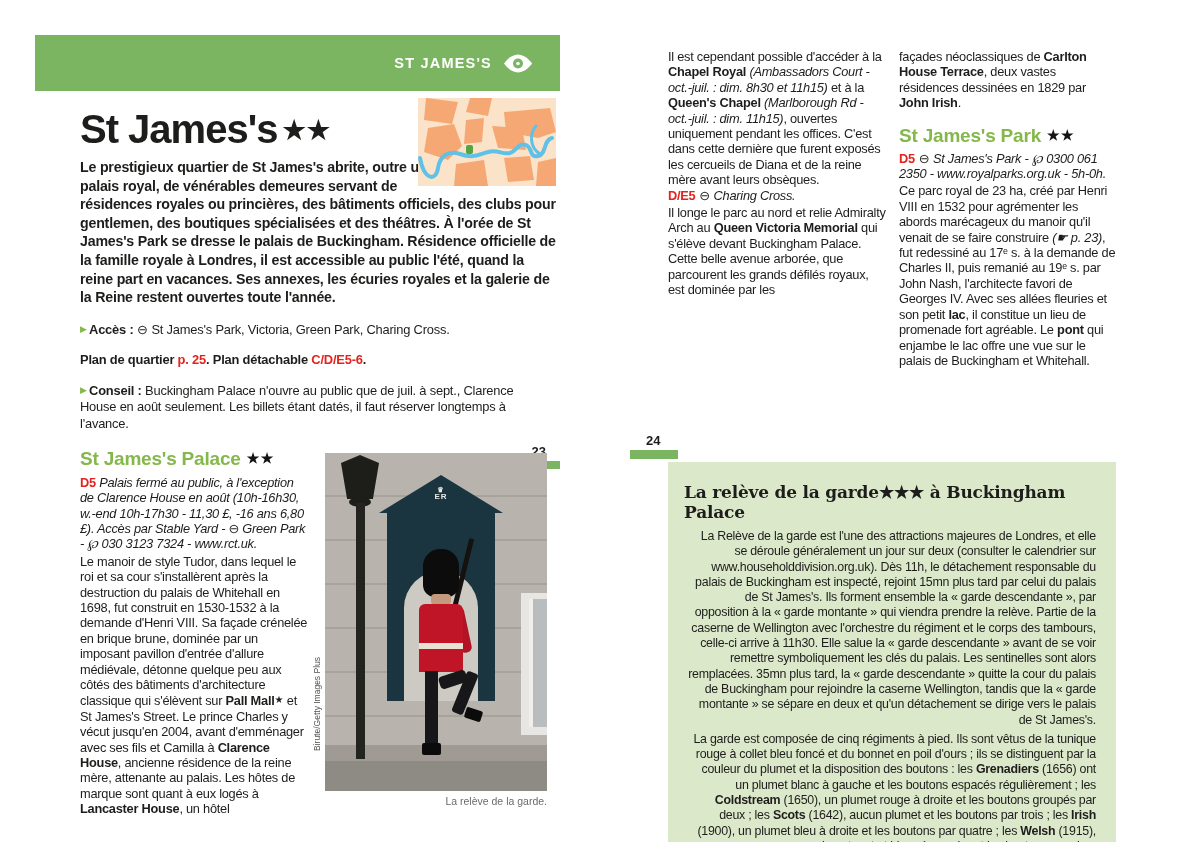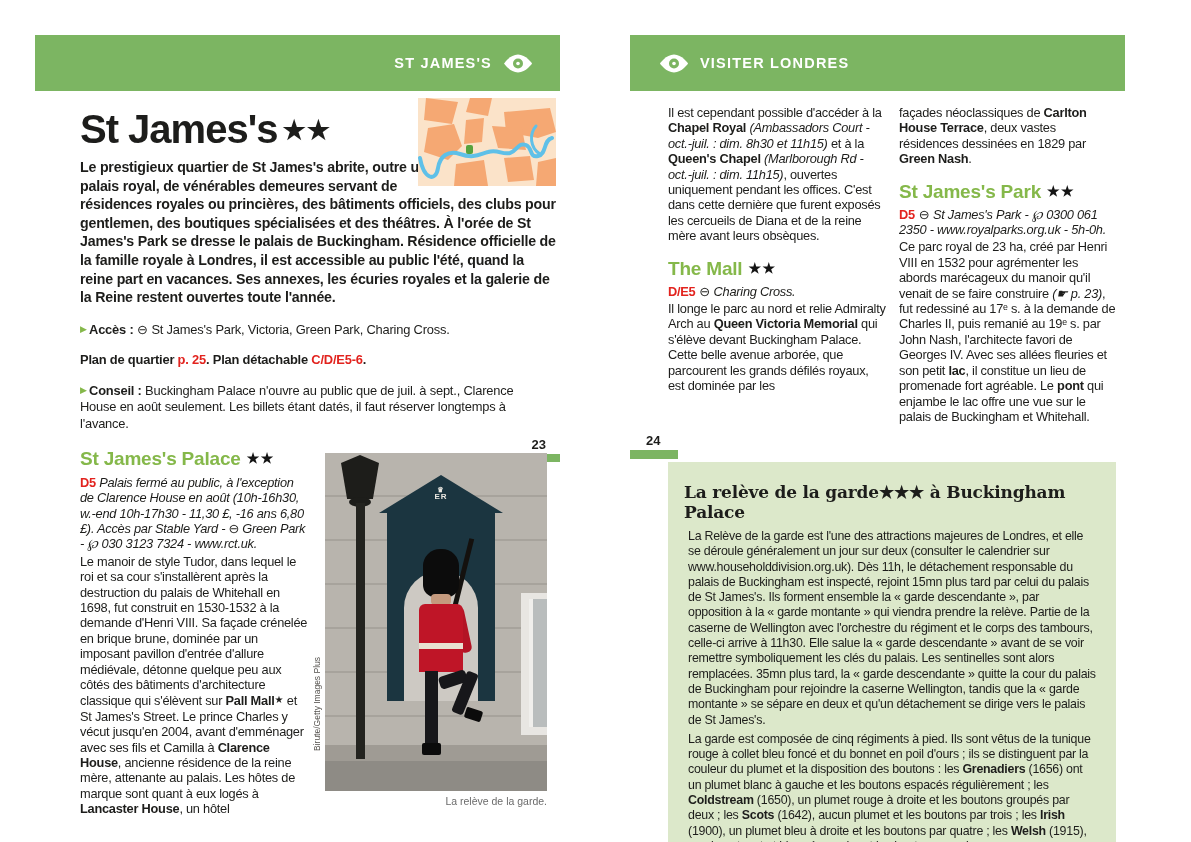--- a/index.html
+++ b/index.html
@@ -42,21 +42,21 @@
   .seg-b{font-weight:bold;}
   .seg-i{font-style:italic;}
   .seg-rb{color:var(--accent-red);font-weight:bold;}
   .seg-g{color:var(--heading-green);font-size:9px;vertical-align:2px;}
   .seg-mi{font-family:"DejaVu Sans",sans-serif;font-style:normal;}
   .seg-ph{font-style:italic;font-family:"DejaVu Serif",serif;}
   .seg-st{font-size:10px;vertical-align:2px;letter-spacing:0;}
 
   
   .photo-wrap{position:absolute;left:275px;top:398px;width:250px;}
-  .page-tab{position:absolute;right:0;top:4px;text-align:right;}
+  .page-tab{position:absolute;right:0;top:11px;text-align:right;}
   .tab-num{display:block;font-size:13px;font-weight:bold;padding-right:14px;}
   .tab-bar{display:block;width:40px;height:8px;background:var(--bar-green);margin-top:2px;margin-left:auto;}
   .photo{position:relative;width:222px;height:338px;margin:20px 0 0 15px;overflow:hidden;
          background:repeating-linear-gradient(180deg,var(--photo-wall) 0px,var(--photo-wall) 42px,#a7a39c 42px,#a7a39c 44px);}
   .curb{position:absolute;bottom:30px;left:0;right:0;height:16px;background:#9f9b94;}
   .pavement{position:absolute;bottom:0;left:0;right:0;height:30px;background:#8e8b85;}
   .lamp-head{position:absolute;left:16px;top:2px;width:38px;height:44px;background:#1d1d1a;
              clip-path:polygon(50% 0,100% 18%,84% 100%,16% 100%,0 18%);}
   .lamp-collar{position:absolute;left:24px;top:44px;width:22px;height:10px;background:#1d1d1a;border-radius:50%;}
   .lamp-pole{position:absolute;left:31px;top:50px;width:9px;height:256px;background:#23231f;}
@@ -91,21 +91,21 @@
   .cols{display:flex;gap:13px;padding-left:38px;margin-top:14px;}
   .col{width:218px;}
   .col .bodytext{margin-bottom:0;}
   .col .section-heading{margin:14px 0 4px;}
   .right-tab{left:0;right:auto;text-align:left;top:398px;position:absolute;}
   .right-tab .tab-num{padding-right:0;padding-left:16px;}
   .right-tab .tab-bar{margin-left:0;width:48px;height:9px;}
   .green-box{position:absolute;left:38px;top:427px;width:448px;min-height:350px;
              background:var(--box-bg);padding:12px 16px 14px;}
   .box-title{margin:8px 0 7px;font-family:"DejaVu Serif",serif;font-size:17px;font-weight:bold;letter-spacing:-0.2px;}
-  .box-p{margin:4px;font-size:12.4px;line-height:15.3px;letter-spacing:-0.25px;}
+  .box-p{margin:4px;font-size:12.4px;line-height:15.3px;letter-spacing:-0.25px;text-align:right;}
 </style>
 </head>
 <body>
 
 <div>
 
   <section class="page page-left">
     <header class="band band-right">
       <span class="band-label">ST JAMES'S</span>
       <svg class="eye" viewBox="0 0 32 21">
@@ -179,38 +179,29 @@
           <div class="boot"></div>
           <div class="boot2"></div>
         </div>
       </figure>
       <div class="credit">Birute/Getty Images Plus</div>
       <div class="caption">La relève de la garde.</div>
     </div>
   </section>
 
   <section class="page page-right">
-    <header class="band band-left">
-      <svg class="eye" viewBox="0 0 32 21">
-        <path d="M16 1.5 C24 1.5 30 10.5 30 10.5 C30 10.5 24 19.5 16 19.5 C8 19.5 2 10.5 2 10.5 C2 10.5 8 1.5 16 1.5 Z" fill="#ffffff"></path>
-        <circle cx="16" cy="10.5" r="5" fill="#7cb562"></circle>
-        <circle cx="16" cy="10.5" r="1.8" fill="#ffffff"></circle>
-      </svg>
-      <span class="band-label">VISITER LONDRES</span>
-    </header>
 
     <div class="cols">
       <div class="col">
         <p class="bodytext"><span>Il est cependant possible d'accéder à la </span><span class="seg-b">Chapel Royal</span><span> </span><span class="seg-i">(Ambassadors Court - oct.-juil. : dim. 8h30 et 11h15)</span><span> et à la </span><span class="seg-b">Queen's Chapel</span><span> </span><span class="seg-i">(Marlborough Rd - oct.-juil. : dim. 11h15)</span><span>, ouvertes uniquement pendant les offices. C'est dans cette dernière que furent exposés les cercueils de Diana et de la reine mère avant leurs obsèques.</span></p>
-        <h3 class="section-heading"><span>The Mall</span><span class="hstars">★★</span></h3>
         <p class="info"><span class="seg-rb">D/E5</span><span class="seg-mi"> ⊖ </span><span class="seg-i">Charing Cross.</span></p>
         <p class="bodytext"><span>Il longe le parc au nord et relie Admiralty Arch au </span><span class="seg-b">Queen Victoria Memorial</span><span> qui s'élève devant Buckingham Palace. Cette belle avenue arborée, que parcourent les grands défilés royaux, est dominée par les</span></p>
       </div>
       <div class="col">
-        <p class="bodytext"><span>façades néoclassiques de </span><span class="seg-b">Carlton House Terrace</span><span>, deux vastes résidences dessinées en 1829 par </span><span class="seg-b">Green Nash</span><span>.</span></p>
+        <p class="bodytext"><span>façades néoclassiques de </span><span class="seg-b">Carlton House Terrace</span><span>, deux vastes résidences dessinées en 1829 par </span><span class="seg-b">John Irish</span><span>.</span></p>
         <h3 class="section-heading"><span>St James's Park</span><span class="hstars">★★</span></h3>
         <p class="info"><span class="seg-rb">D5</span><span class="seg-mi"> ⊖ </span><span class="seg-i">St James's Park - </span><span class="seg-ph">℘ </span><span class="seg-i">0300 061 2350 - www.royalparks.org.uk - 5h-0h.</span></p>
         <p class="bodytext"><span>Ce parc royal de 23 ha, créé par Henri VIII en 1532 pour agrémenter les abords marécageux du manoir qu'il venait de se faire construire </span><span class="seg-i">(☛ p. 23)</span><span>, fut redessiné au 17ᵉ s. à la demande de Charles II, puis remanié au 19ᵉ s. par John Nash, l'architecte favori de Georges IV. Avec ses allées fleuries et son petit </span><span class="seg-b">lac</span><span>, il constitue un lieu de promenade fort agréable. Le </span><span class="seg-b">pont</span><span> qui enjambe le lac offre une vue sur le palais de Buckingham et Whitehall.</span></p>
       </div>
     </div>
 
     <div class="page-tab right-tab">
       <span class="tab-num">24</span>
       <span class="tab-bar"></span>
     </div>

